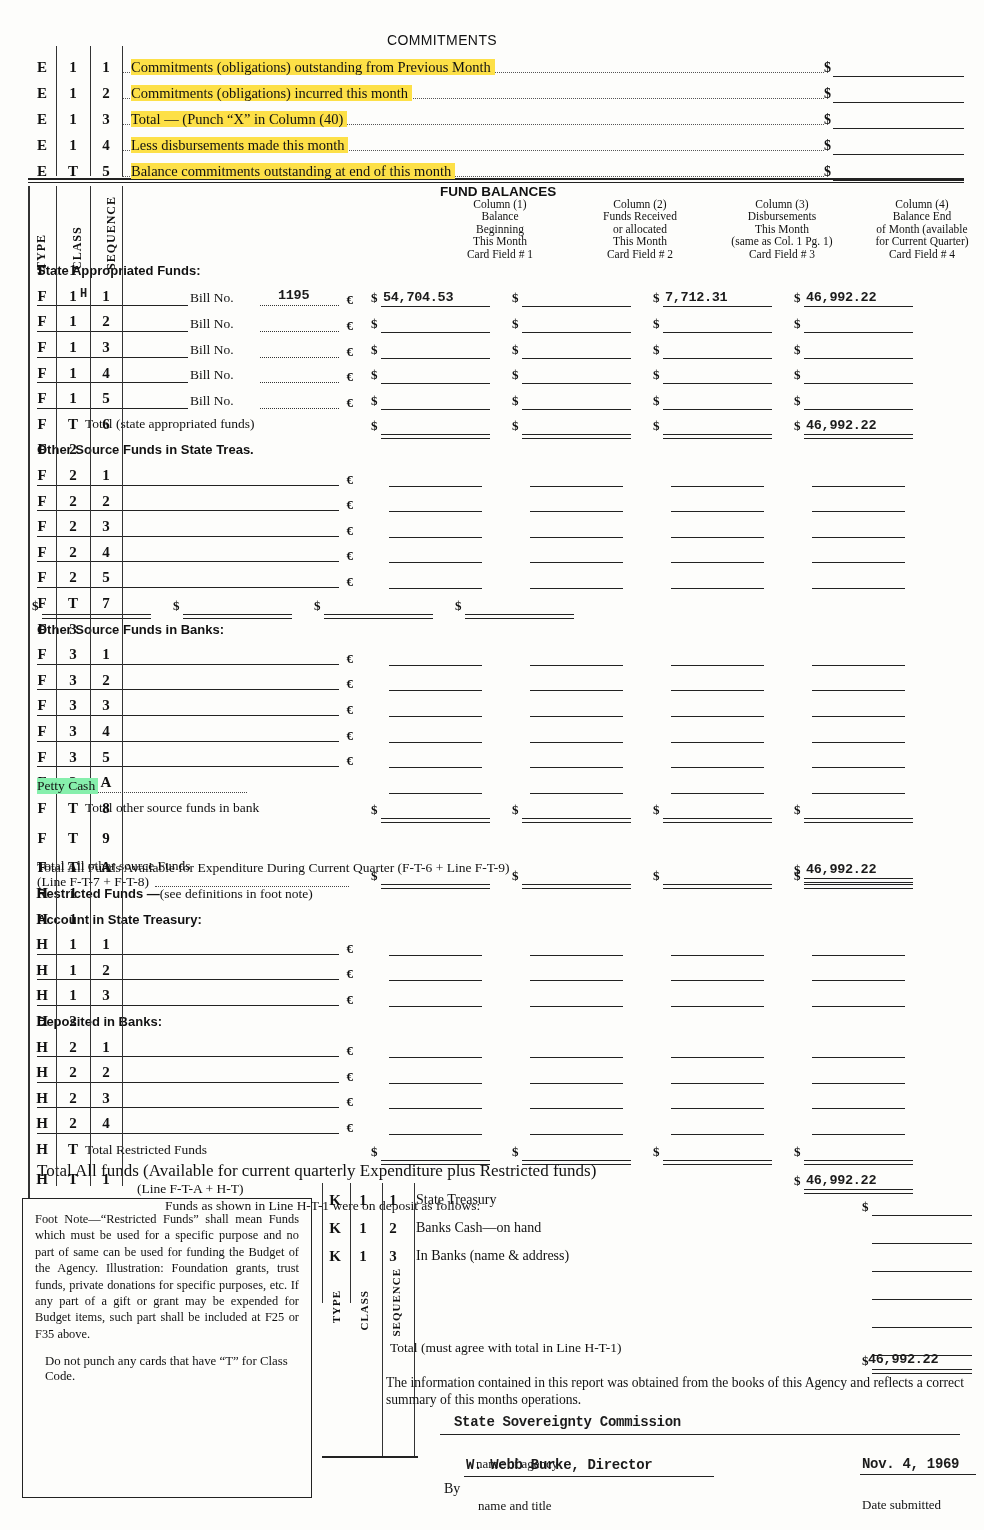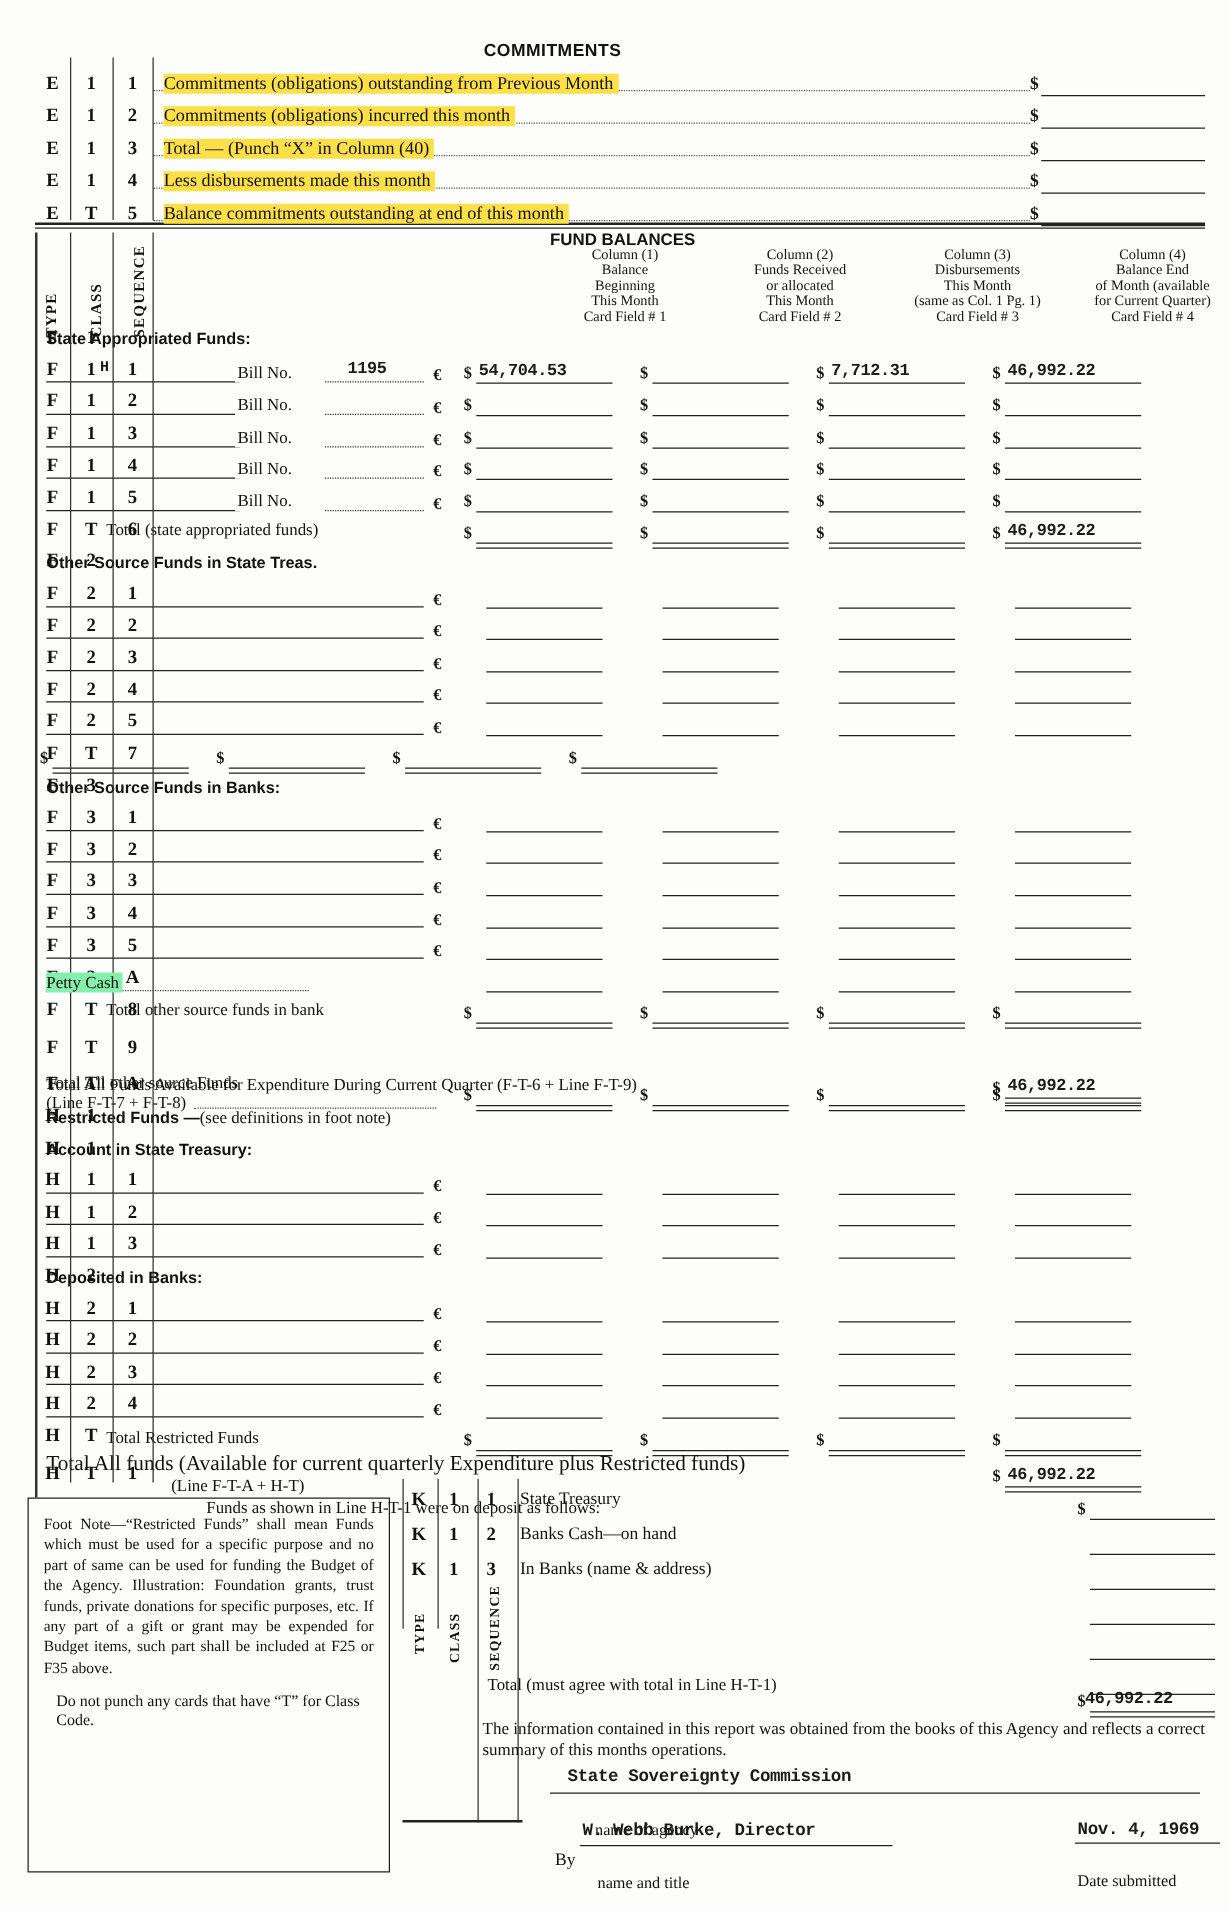--- a/index.html
+++ b/index.html
@@ -16,21 +16,21 @@
     font-family:"Liberation Mono", monospace;
     font-weight:bold;
     color:#1b1b1b;
     letter-spacing:-0.3px;
   }
 
   
   #commitments-title{
     position:absolute;top:32px;left:0;width:884px;
     text-align:center;font-family:"Liberation Sans",sans-serif;
-    font-weight:bold;font-size:14px;letter-spacing:.4px;
+    font-weight:normal;font-size:14px;letter-spacing:.4px;
   }
   .commit-row{
     position:absolute;left:28px;width:936px;height:30px;
     display:flex;align-items:center;
   }
   .code-cell{
     font-family:"Liberation Serif",serif;font-weight:bold;font-size:15px;
     text-align:center;flex:0 0 auto;
   }
   .c-type{width:28px;}

